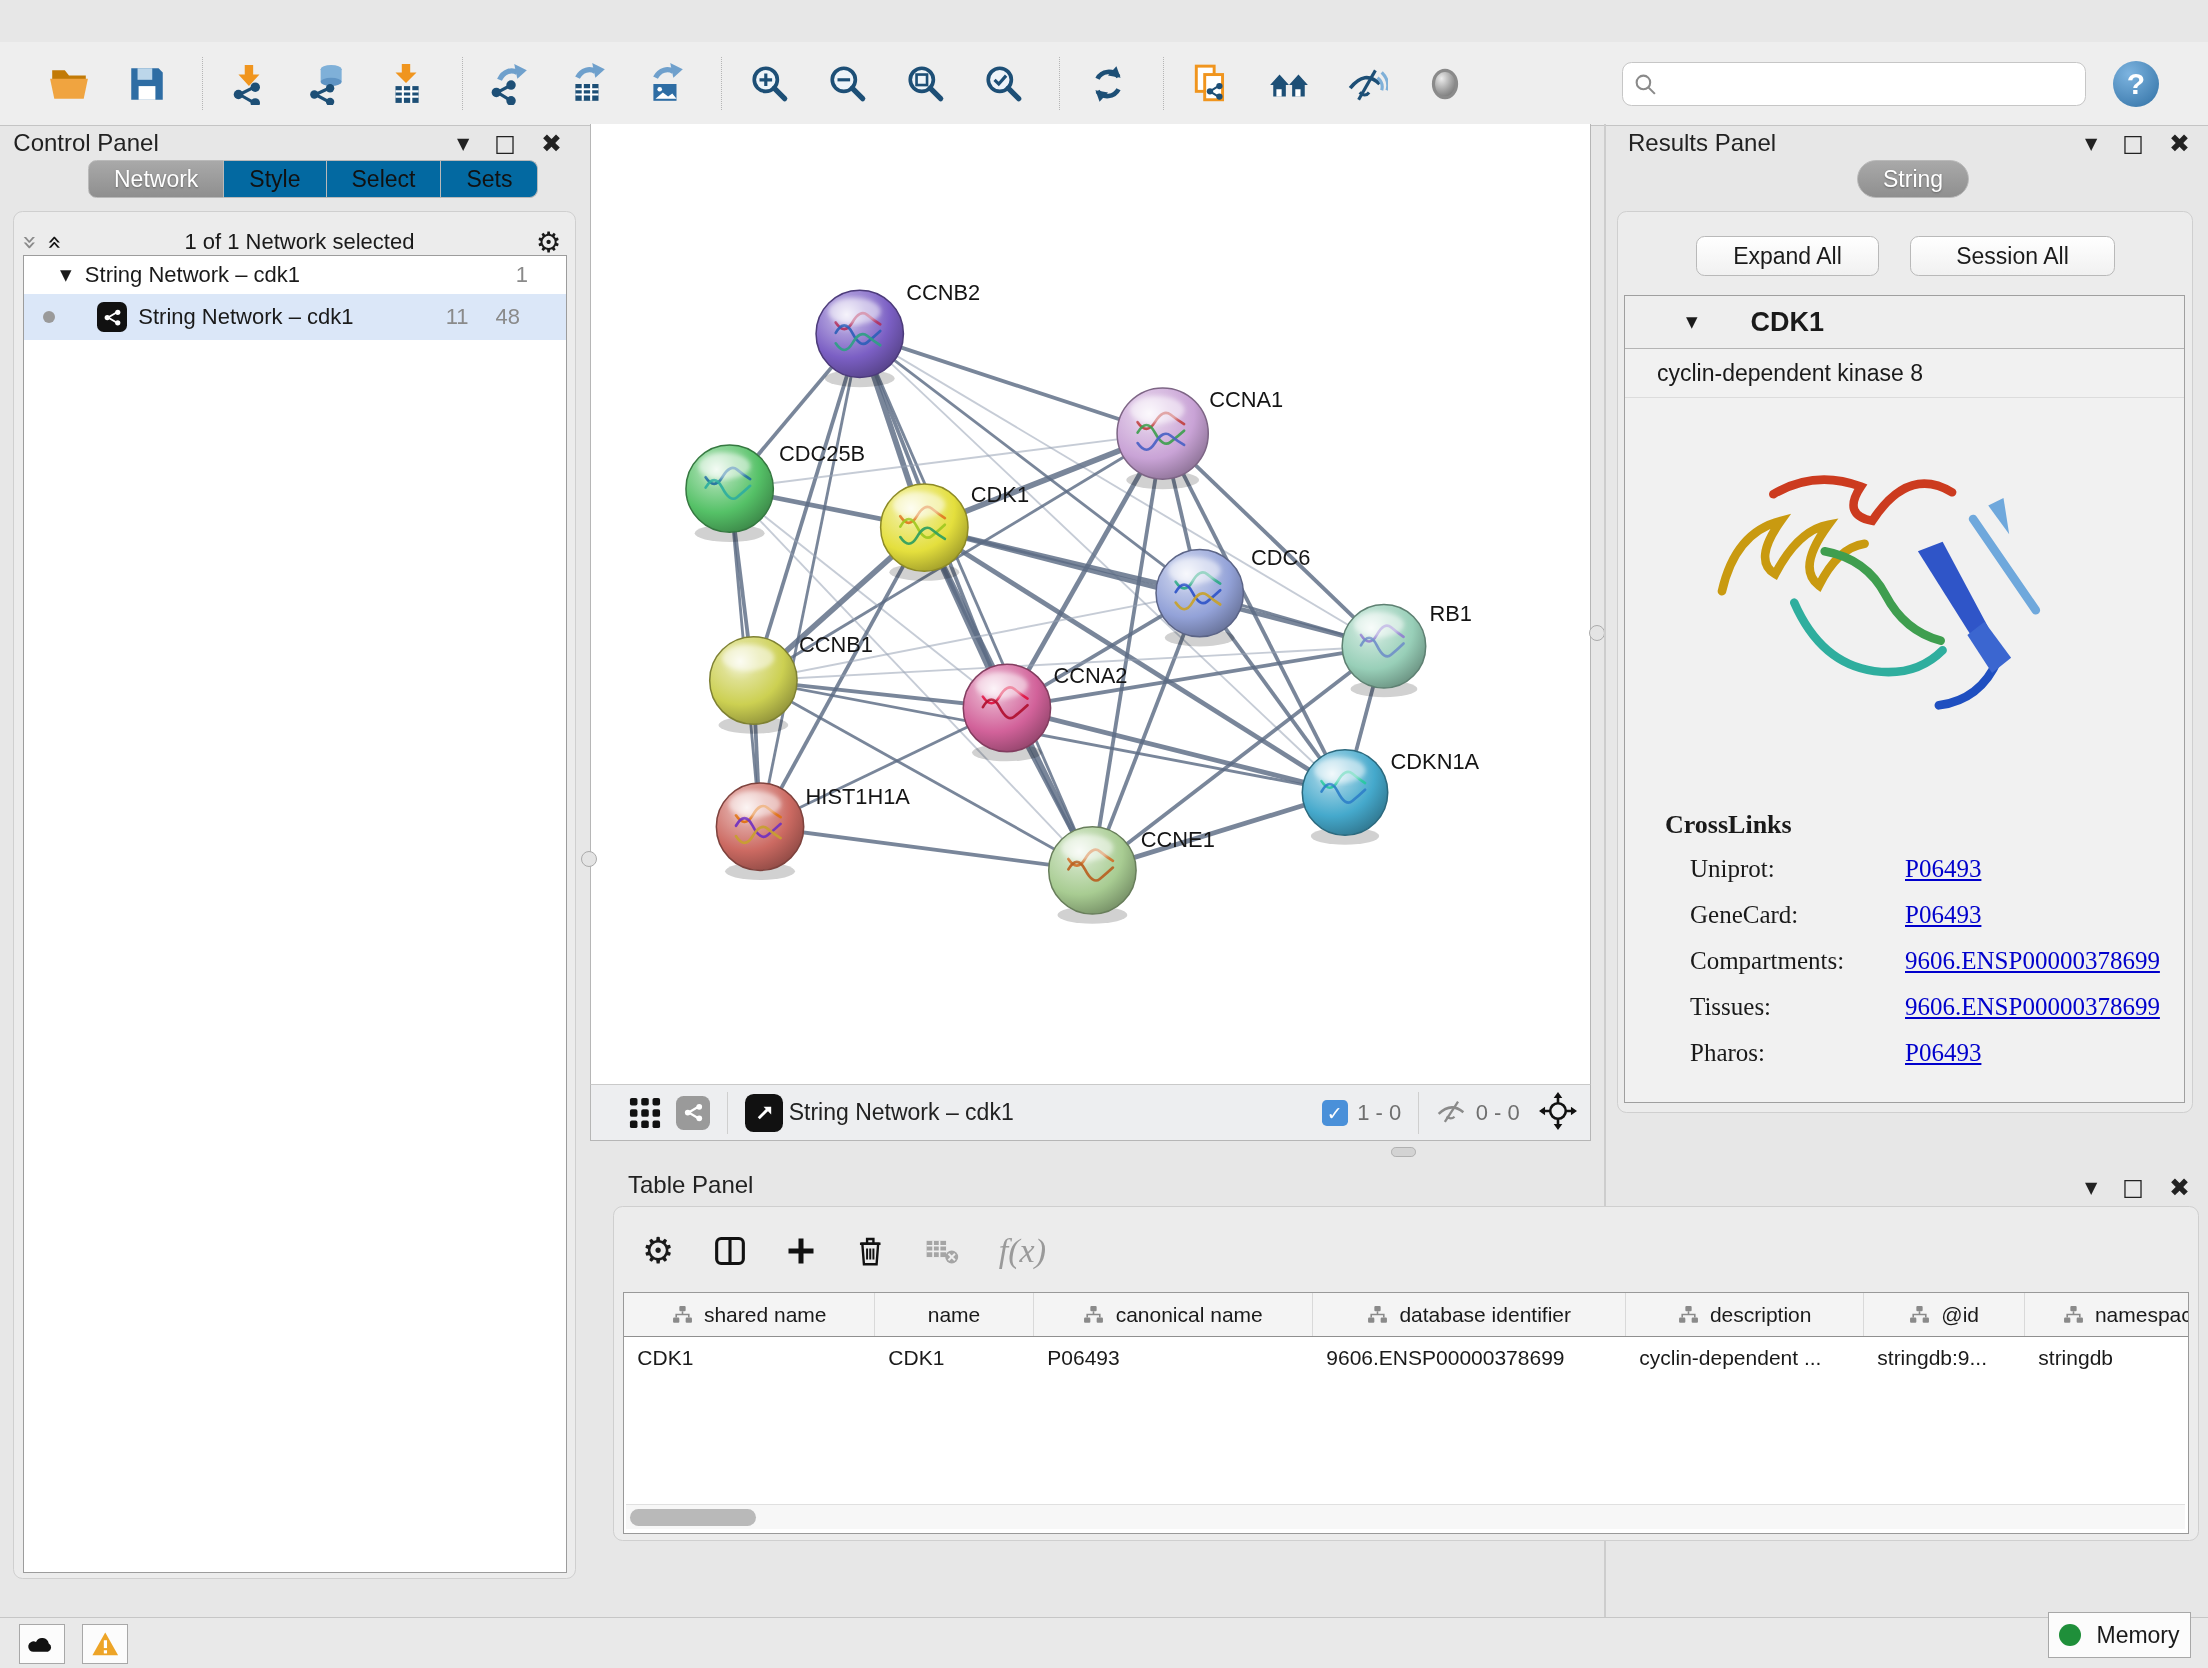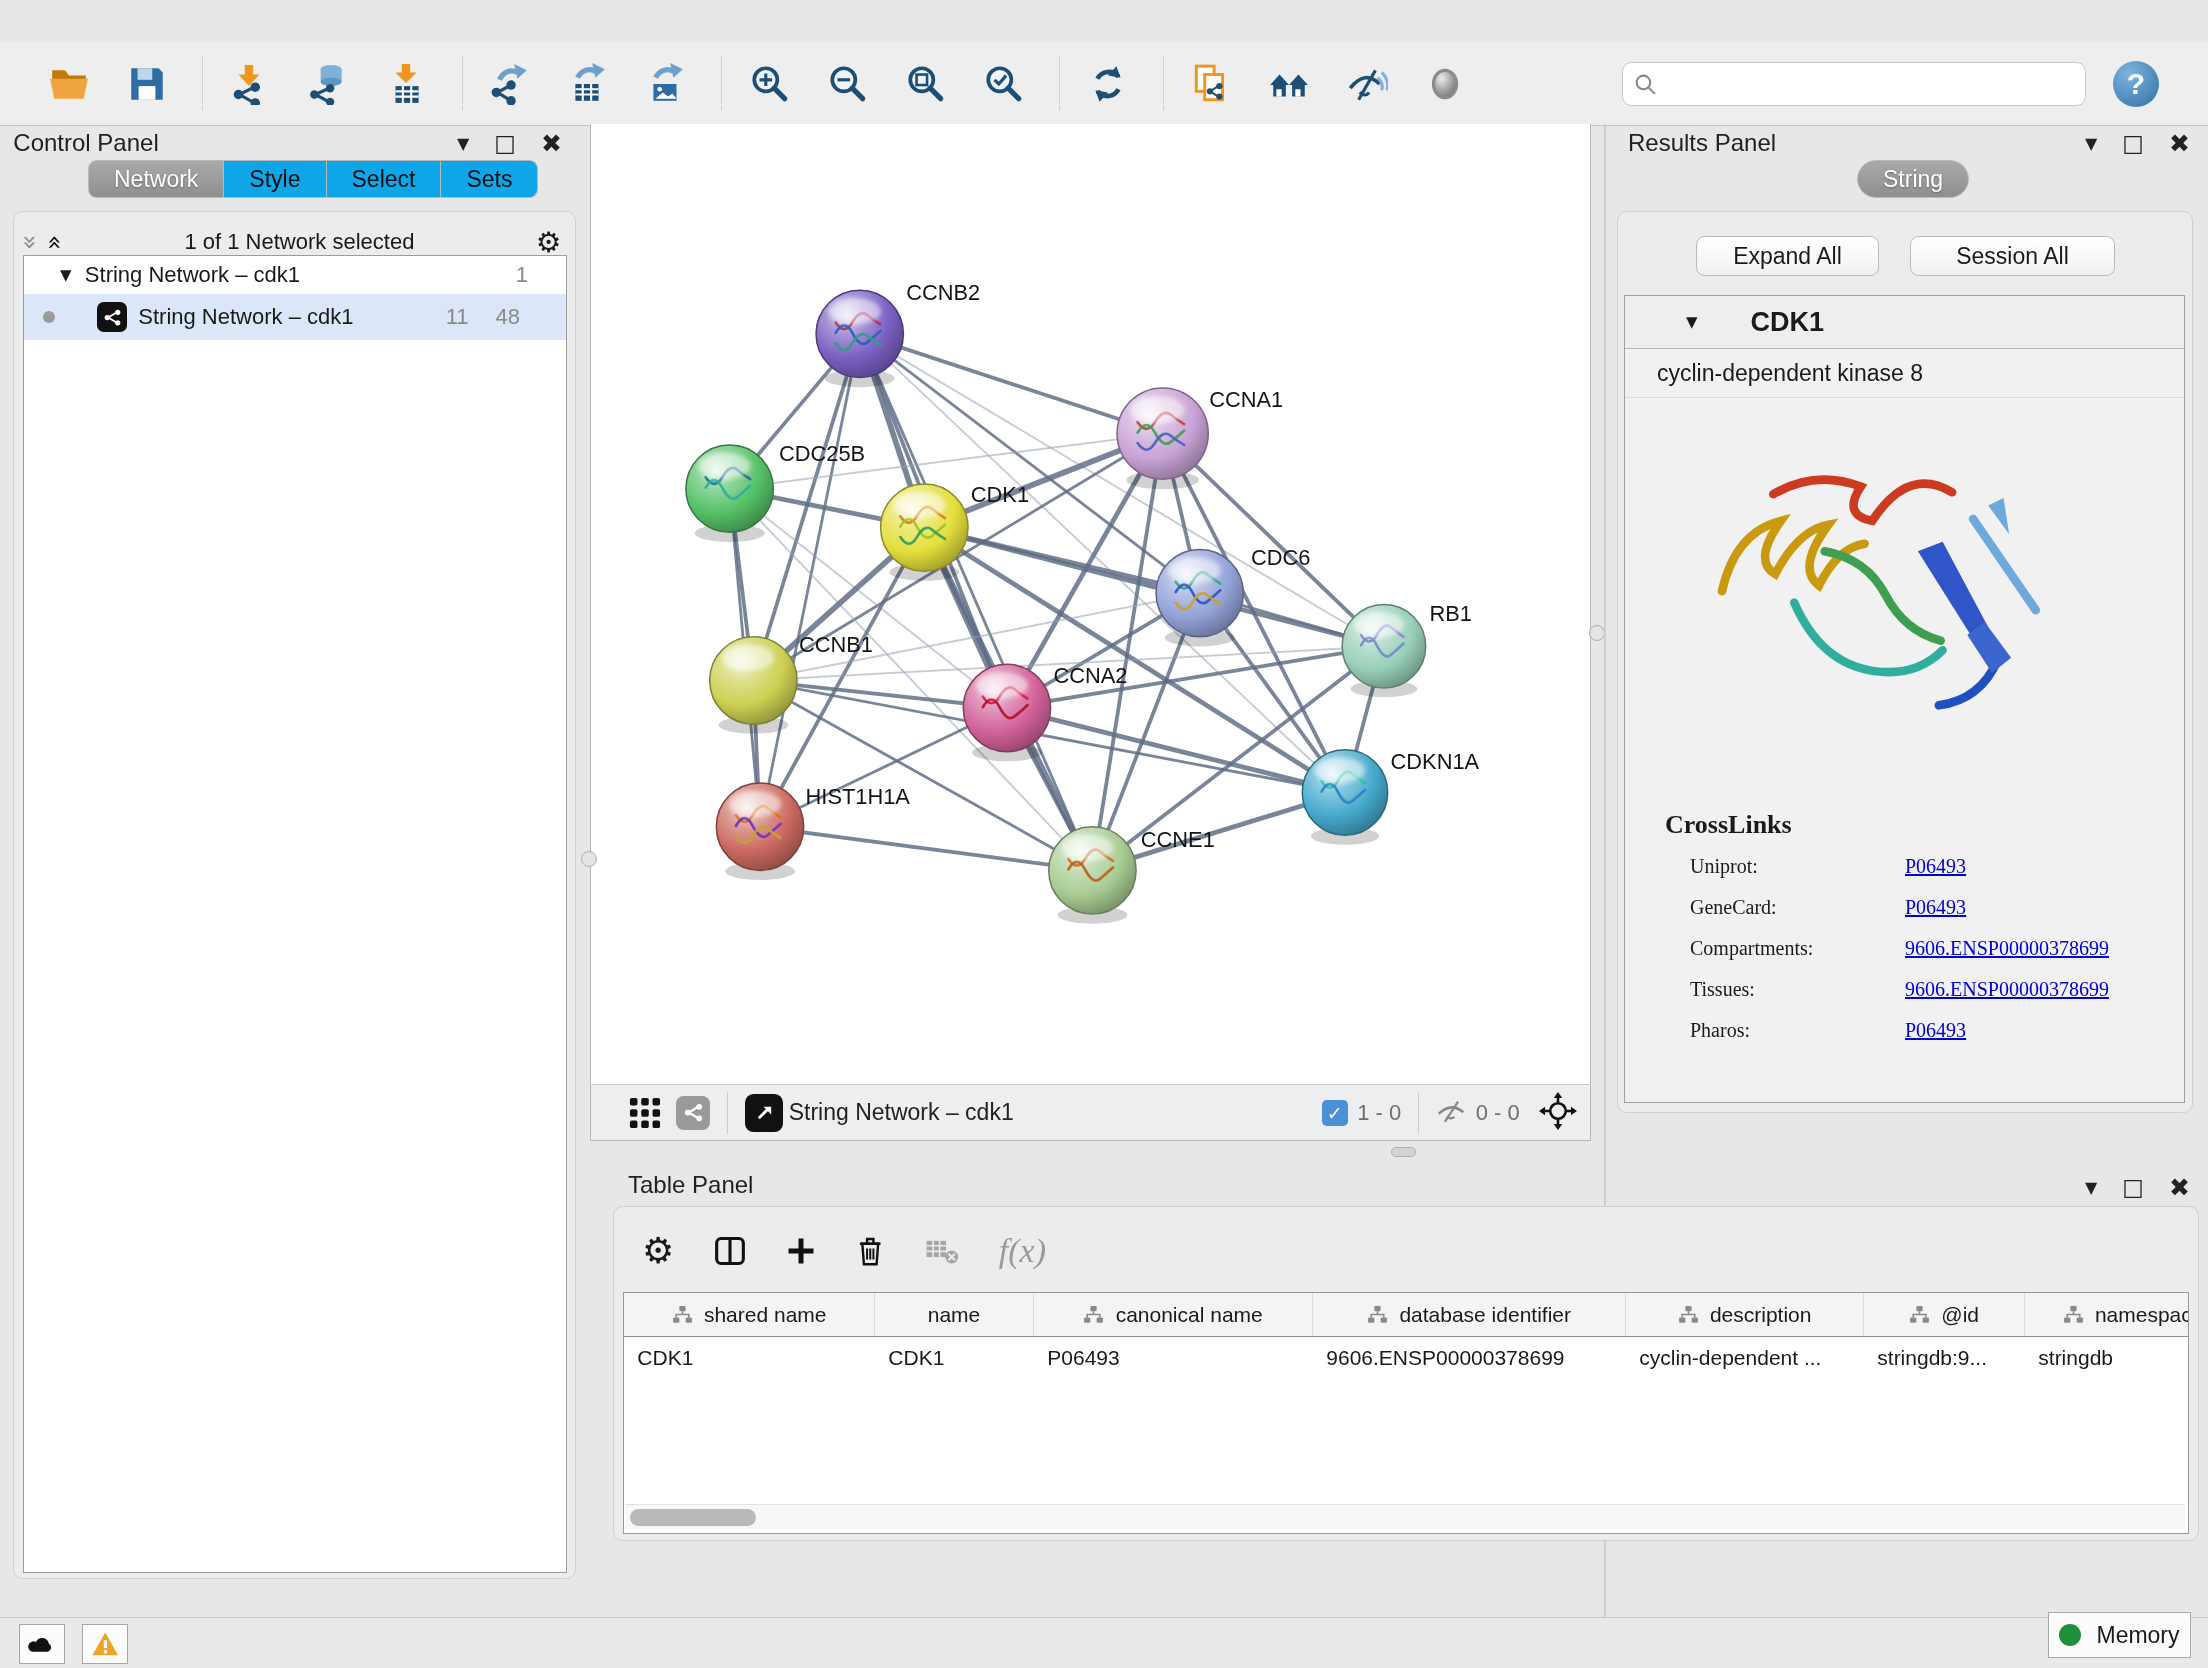--- a/index.html
+++ b/index.html
@@ -31,21 +31,21 @@
 
   
   .panel-head{position:absolute;height:34px;display:flex;align-items:center;font-size:24px;color:#222}
   .panel-ctrls{position:absolute;display:flex;align-items:center;gap:25px;font-family:"DejaVu Sans",sans-serif;color:#222}
   .panel-ctrls .pc{cursor:pointer}
   .pc.tri{font-size:16px}
   .pc.sq{font-size:23px}
   .pc.x{font-size:25px;font-weight:bold}
 
   .seg{display:flex}
-  .seg-item{height:38px;padding:0 25px;background:#0ea5e9;border:1px solid #b9b9b9;display:flex;align-items:center;
+  .seg-item{height:38px;padding:0 25px;background:#0369a1;border:1px solid #b9b9b9;display:flex;align-items:center;
     font-size:23px;color:#111;cursor:pointer;border-left:none}
   .seg-item:first-child{border-left:1px solid #b9b9b9;border-radius:8.6px 0 0 8.6px}
   .seg-item:last-child{border-radius:0 8.6px 8.6px 0}
   .seg-item.active{background:linear-gradient(#a9a9a9,#8f8f8f);color:#fff;text-shadow:0 1px 1.9px #666}
   .seg-item.solo{border-radius:19px;border-left:1px solid #b9b9b9}
 
   .graybox{position:absolute;background:#ececec;border:1px solid #cfcfcf;border-radius:9.5px}
   .btn{background:linear-gradient(#ffffff,#f1f1f1);border:1px solid #b9b9b9;border-radius:8.6px;
     font-size:23px;display:flex;align-items:center;justify-content:center;cursor:pointer}
 
@@ -94,21 +94,21 @@
   #rp-expand{position:absolute;left:1696px;top:236px;width:183px;height:40px}
   #rp-collapse{position:absolute;left:1910px;top:236px;width:205px;height:40px}
   #rp-inner{position:absolute;left:1624px;top:295px;width:561px;height:808px;background:#f1f1f1;border:1.9px solid #9f9f9f;overflow:hidden}
   #gene-row{height:53px;border-bottom:1.9px solid #b4b4b4;display:flex;align-items:center;padding-left:61px;background:#eee}
   #gene-row .tri-black{margin-right:53px}
   #gene-symbol{font-size:27px;font-weight:bold}
   #gene-desc{font-size:23px;padding:11.4px 0 9.5px 32px;border-bottom:1px solid #dcdcdc}
   #protein-img{position:absolute;left:57px;top:143px}
   #crosslinks{position:absolute;left:40px;top:514px;width:495px;font-family:"Liberation Serif",serif}
   #cl-heading{font-size:26px;font-weight:bold;margin-bottom:15px}
-  .cl-row{display:flex;font-size:20px;margin-bottom:18px}
+  .cl-row{display:flex;font-size:25px;margin-bottom:18px}
   .cl-label{width:240px;padding-left:25px}
   .cl-row a{color:#0000cc;text-decoration:underline;cursor:pointer}
 
   
   #tp-head{left:628px;top:1168px}
   #tp-ctrls{left:2085px;top:1170px;height:34px}
   #tp-box{left:613px;top:1206px;width:1586px;height:335px}
   #tp-toolbar{position:absolute;left:642px;top:1221px;height:59px;display:flex;align-items:center;gap:40px}
   #tp-toolbar .ticon{cursor:pointer;display:flex;align-items:center}
   #tp-gear{font-family:"DejaVu Sans",sans-serif;font-size:36px}

